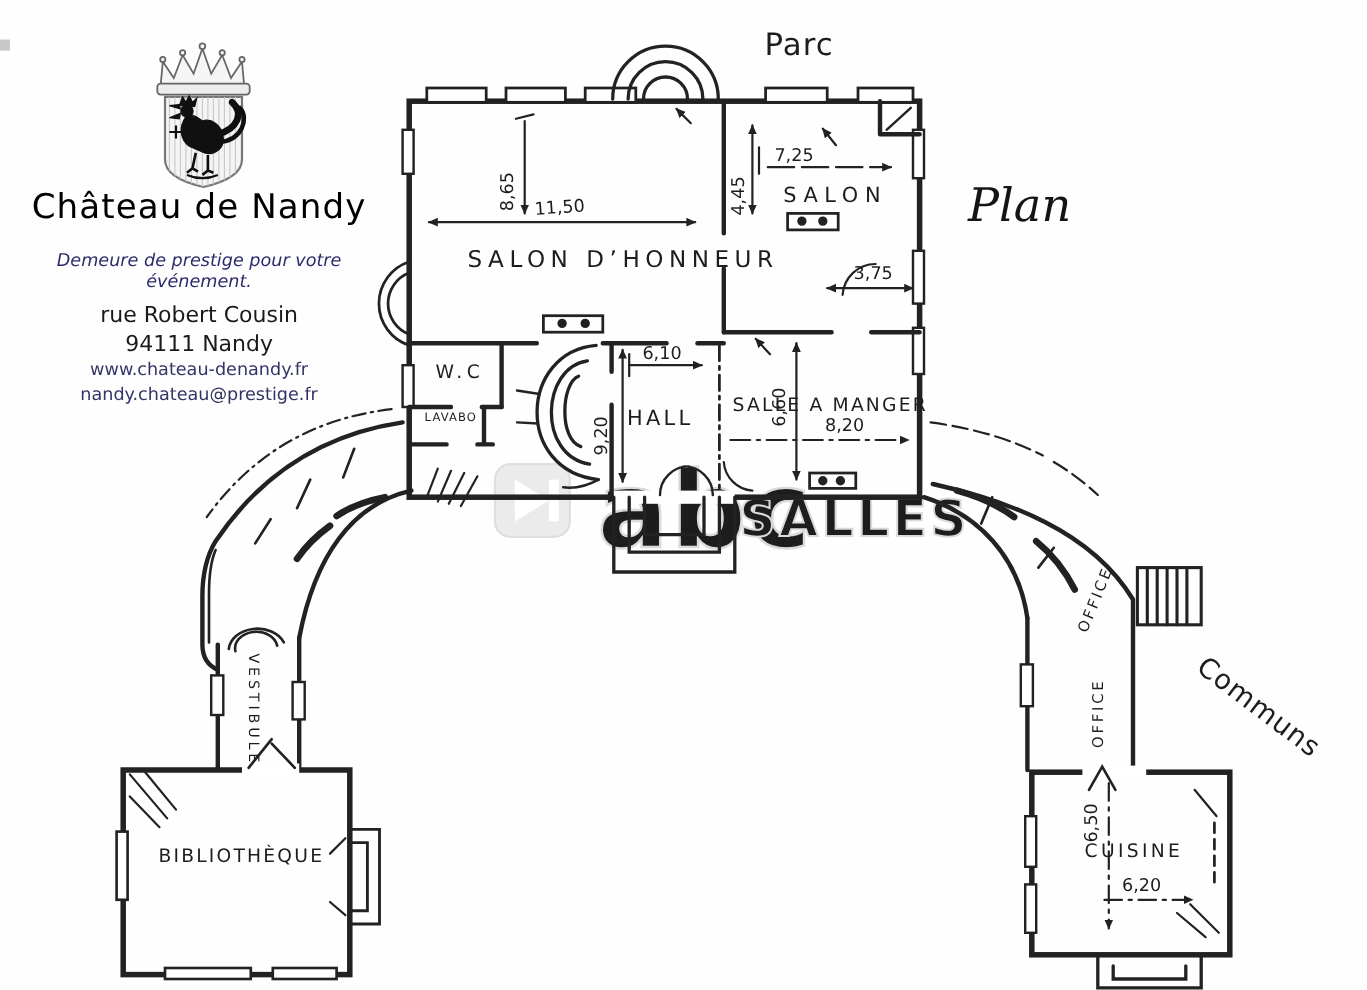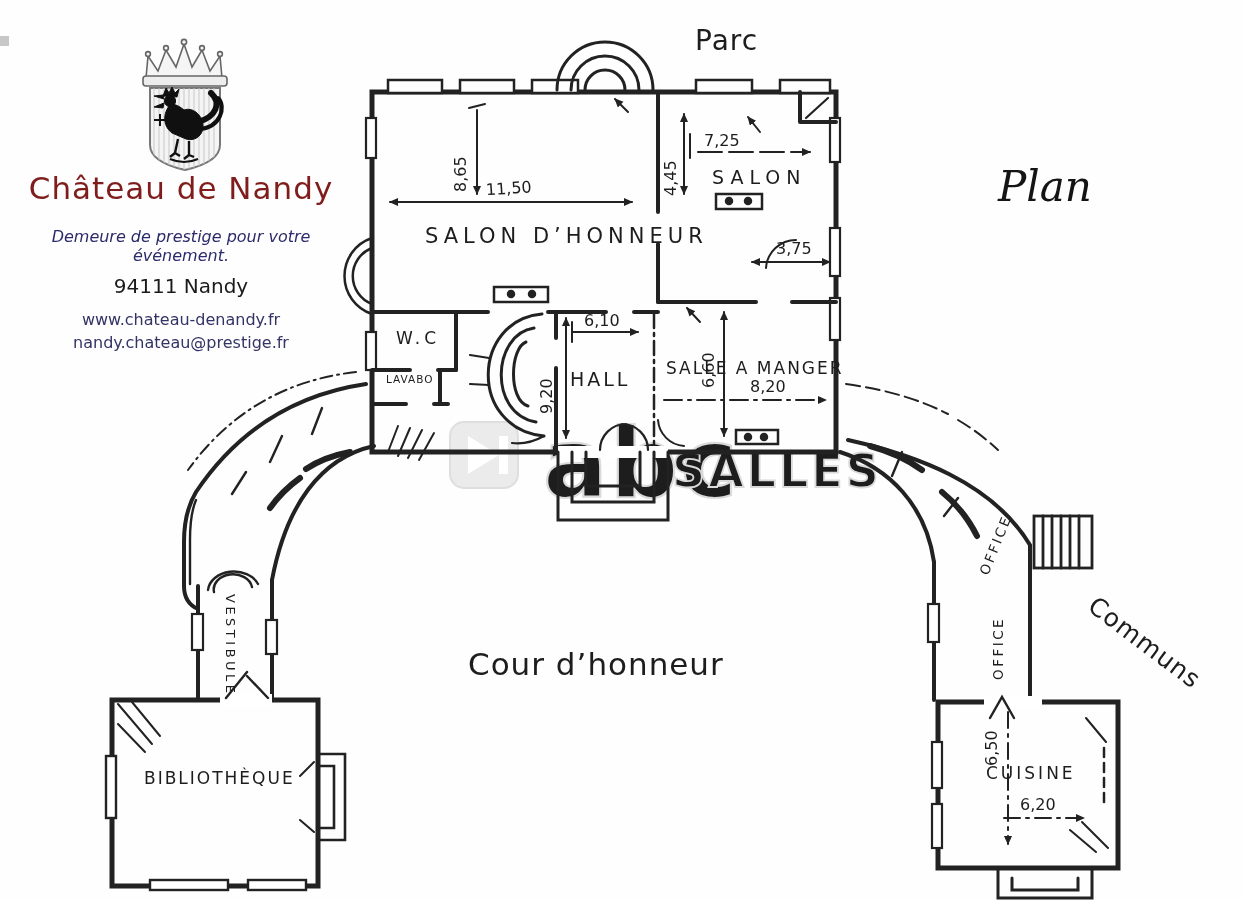--- a/index.html
+++ b/index.html
@@ -1,25 +1,25 @@
 <!DOCTYPE html>
 <html><head>
 <meta charset="utf-8">
 <style>
   html,body{margin:0;padding:0;background:#ffffff;}
   #stage{position:relative;width:1243px;height:900px;background:#fefefe;overflow:hidden;
          font-family:"DejaVu Sans",sans-serif;color:#1d1d1d;}
   #plan-svg{position:absolute;left:0;top:0;}
   .abs{position:absolute;}
   .brand{left:8px;top:170px;width:346px;text-align:center;}
-  .brand-title{font-size:31px;letter-spacing:1px;color:#7f1d1d;}
+  .brand-title{font-size:31px;letter-spacing:1px;color:#000000;}
   .brand-tagline{font-size:16px;font-style:italic;color:#2b2b6b;margin-top:21px;}
   .brand-addr{font-size:20px;color:#1a1a1a;margin-top:8px;line-height:1.3;}
-  .brand-net{font-size:16px;color:#333366;margin-top:10px;line-height:1.42;}
-  .plan-title{left:880px;top:162px;width:330px;text-align:center;
+  .brand-net{font-size:16px;color:#333366;line-height:1.42;}
+  .plan-title{left:880px;top:162px;width:330px;
               font-family:"DejaVu Serif",serif;font-style:italic;color:#141414;}
   .plan-title .l1{font-size:42px;}
   .plan-title .l2{font-size:35px;margin-top:8px;}
   .area-parc{left:695px;top:24px;font-size:28px;letter-spacing:1px;}
   .area-cour{left:468px;top:646px;font-size:31px;letter-spacing:1px;}
   .area-communs{left:1078px;top:628px;font-size:25px;letter-spacing:1px;
                 transform:rotate(37deg);transform-origin:center;}
   svg text{font-family:"DejaVu Sans",sans-serif;fill:#1d1d1d;}
   .rl{font-weight:500;}
   .dim{font-size:16px;}
@@ -253,29 +253,29 @@
     <text x="750" y="392" font-size="16" class="dim">8,20</text>
     <text x="997" y="766" font-size="14" class="dim" transform="rotate(-90 997 766)">6,50</text>
     <text x="1020" y="810" font-size="16" class="dim">6,20</text>
   </g>
 </svg>
 
   <div class="abs brand">
     <div class="brand-title">Château de Nandy</div>
     <div class="brand-tagline">Demeure de prestige pour votre événement.</div>
     <div class="brand-addr">
+      <div>rue Robert Cousin</div>
       <div>94111 Nandy</div>
     </div>
     <div class="brand-net">
       <div>www.chateau-denandy.fr</div>
       <div>nandy.chateau@prestige.fr</div>
     </div>
   </div>
 
   <div class="abs plan-title">
     <div class="l1">Plan</div>
   </div>
 
   <div class="abs area-parc">Parc</div>
-  <div class="abs area-cour">Cour d’honneur</div>
   <div class="abs area-communs">Communs</div>
 
 </div>
 
 </body></html>

